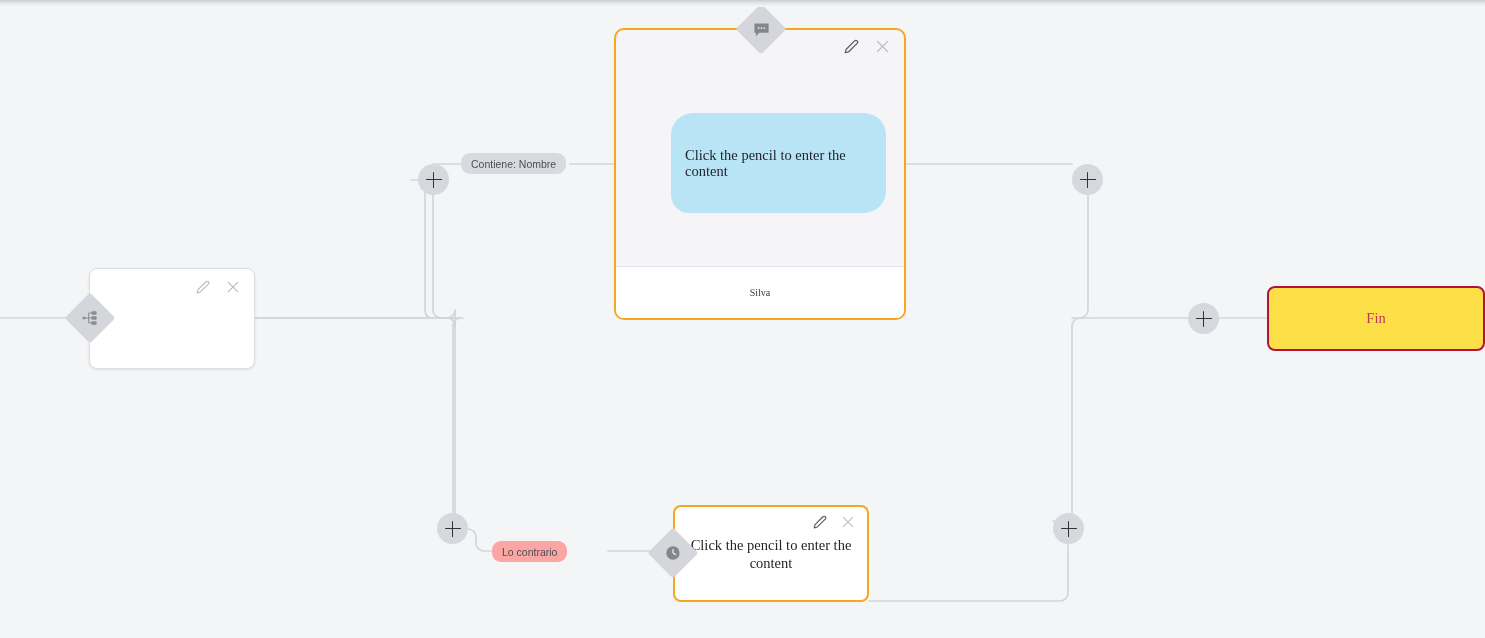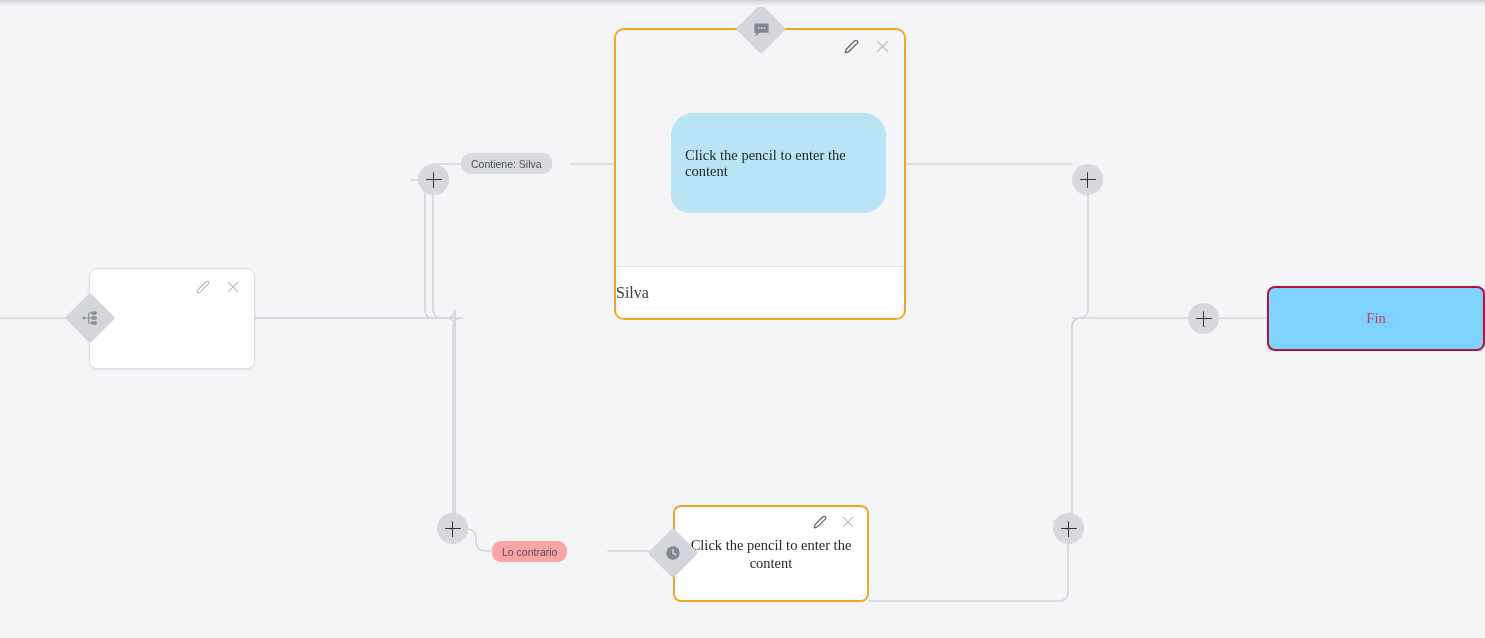--- a/index.html
+++ b/index.html
@@ -112,23 +112,23 @@
     line-height: 1.12;
   }
   #msg-card .footer {
     position: absolute;
     left: 0; right: 0; bottom: 0;
     height: 52px;
     background: #ffffff;
     border-top: 1px solid #e3e4e8;
     display: flex;
     align-items: center;
-    justify-content: flex-start;
+    justify-content: center;
     color: #3c4043;
-    font-size: 16px;
+    font-size: 10px;
   }
   #msg-diamond { left: 743px; top: 11px; }
 
   
   #wait-card {
     left: 673px; top: 505px;
     width: 196px; height: 97px;
     background: #ffffff;
     border: 2px solid #f5a623;
     border-radius: 8px;
@@ -145,21 +145,21 @@
     color: #22252a;
     font-size: 14.5px;
     line-height: 1.25;
   }
   #wait-diamond { left: 655px; top: 535px; }
 
   
   #fin-card {
     left: 1267px; top: 286px;
     width: 218px; height: 65px;
-    background: #7dd3fc;
+    background: #fde047;
     border: 2px solid #b3123a;
     border-radius: 8px;
     display: flex;
     align-items: center;
     justify-content: center;
   }
   #fin-card span {
     color: #c0395b;
     font-size: 14.5px;
   }
@@ -334,16 +334,16 @@
   <div class="node" id="fin-card">
     <span>Fin</span>
   </div>
 
   <div class="plus" style="left:418px; top:164px;"></div>
   <div class="plus" style="left:1072px; top:164px;"></div>
   <div class="plus" style="left:1188px; top:303px;"></div>
   <div class="plus" style="left:437px; top:513px;"></div>
   <div class="plus" style="left:1053px; top:513px;"></div>
 
-  <div class="edge-label grey" style="left:461px; top:153px; height:21px;">Contiene: Silva</div>
+  <div class="edge-label grey" style="left:461px; top:153px; height:21px;">Contiene: Nombre</div>
   <div class="edge-label white" style="left:492px; top:541px; height:21px;">Lo contrario</div>
 
 </div>
 
 </body></html>

